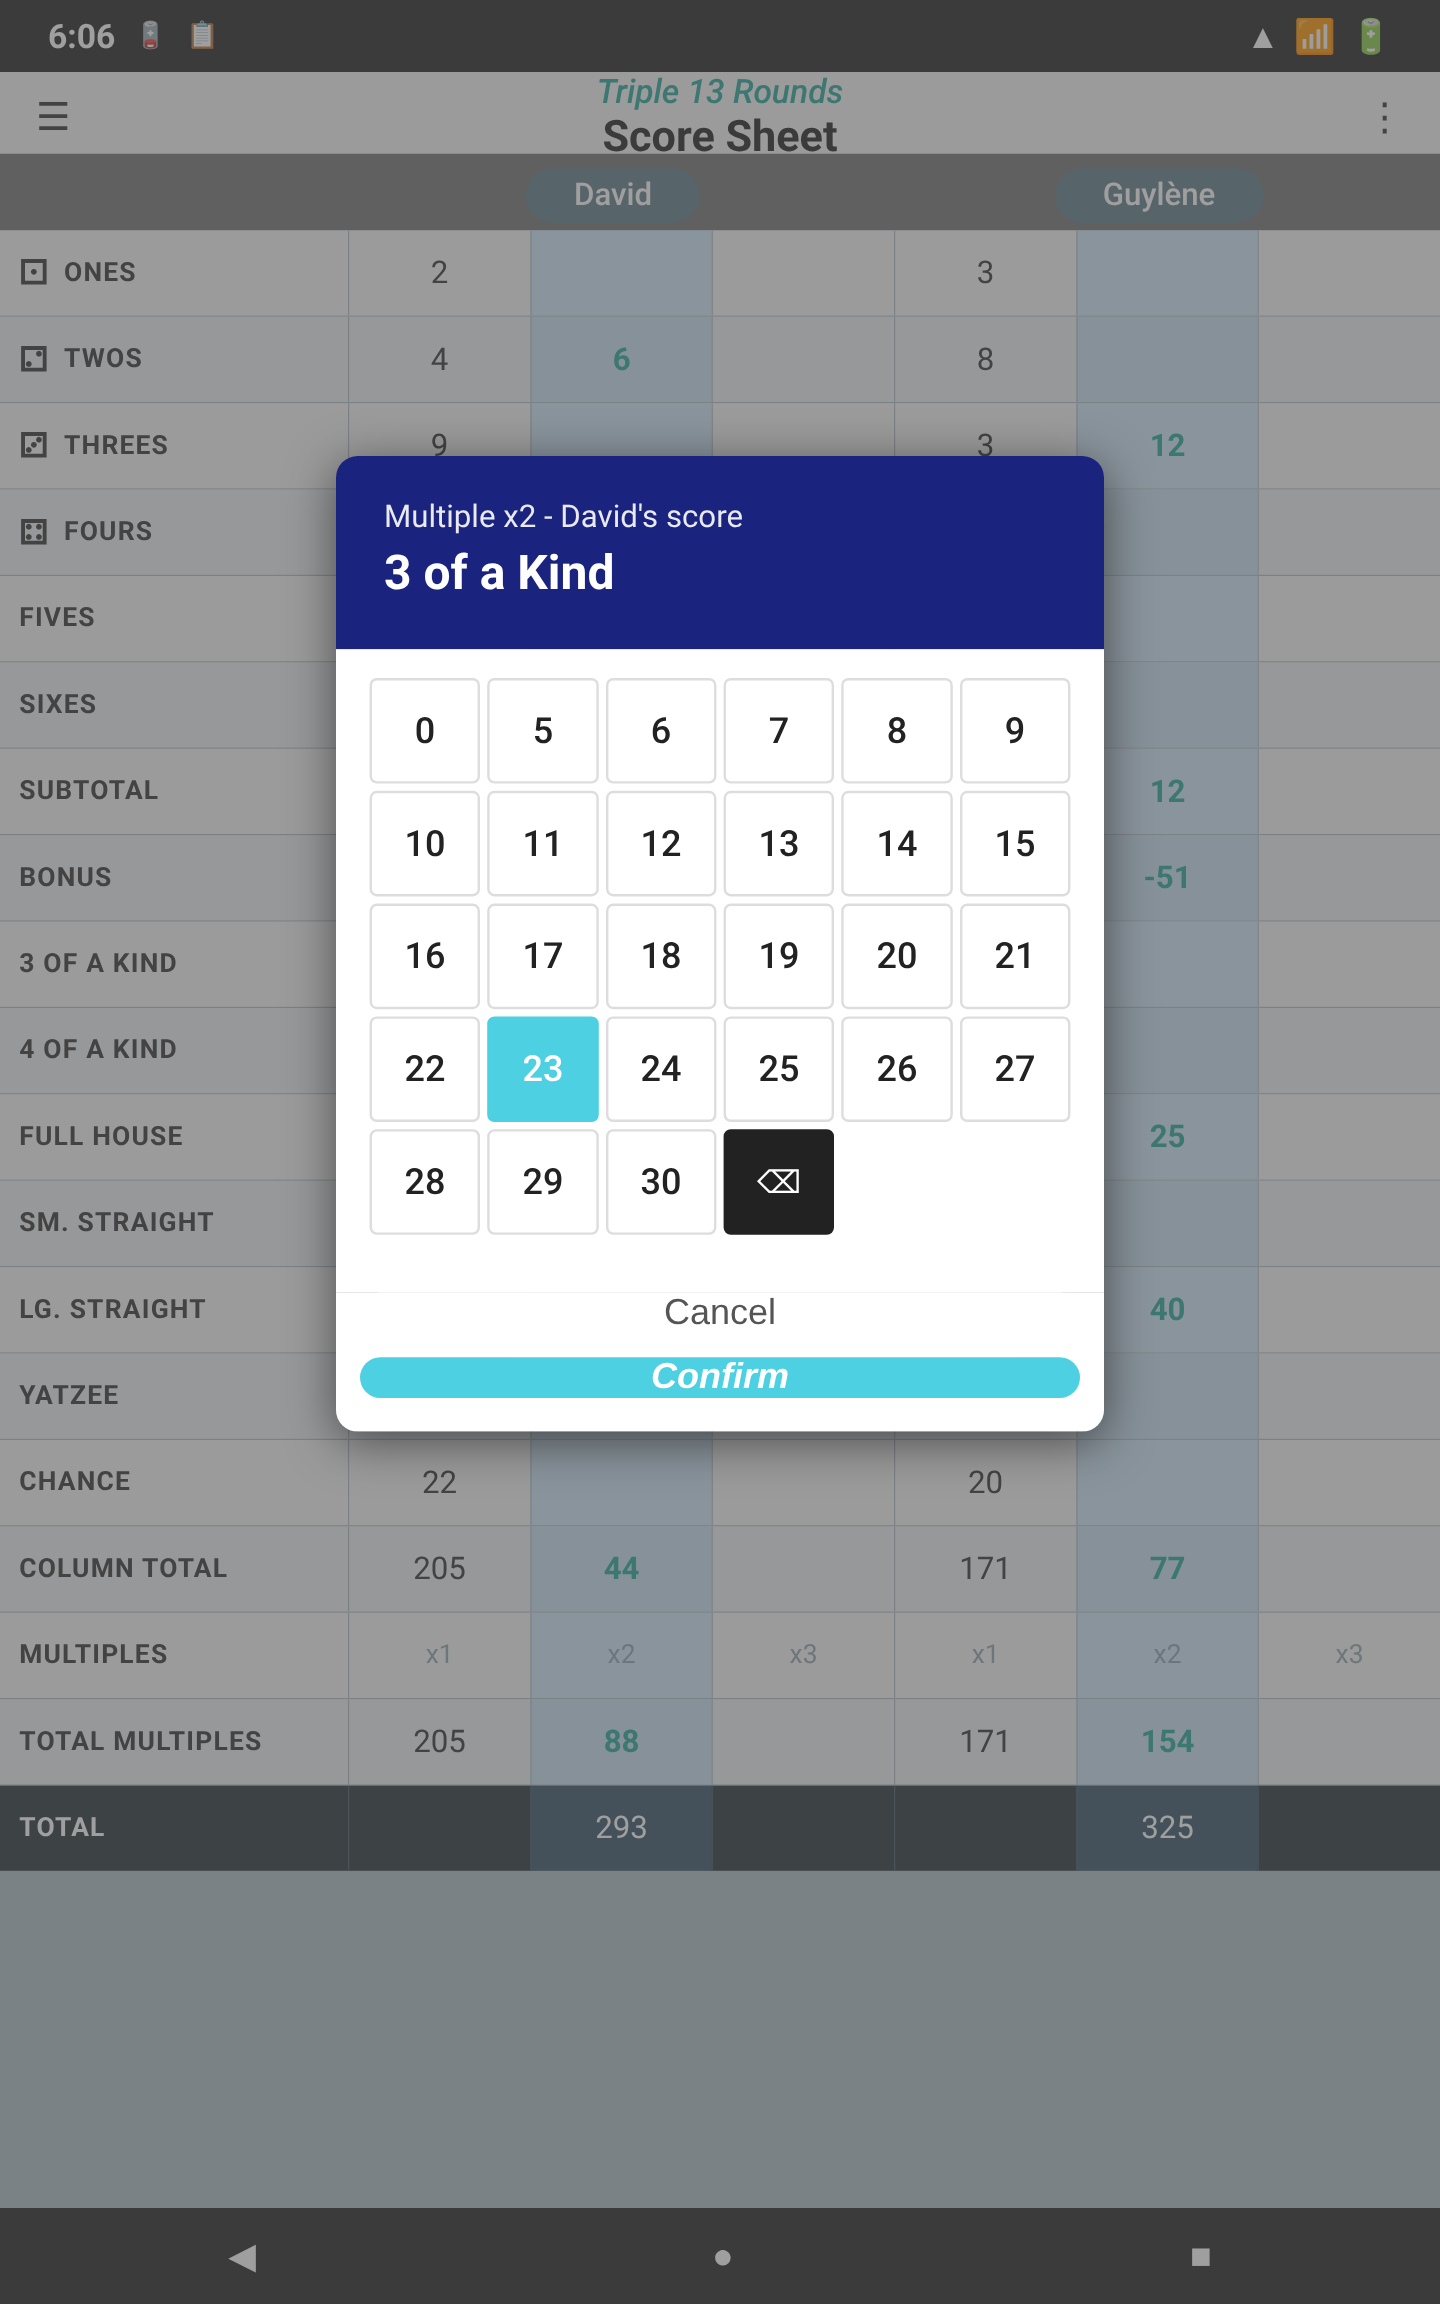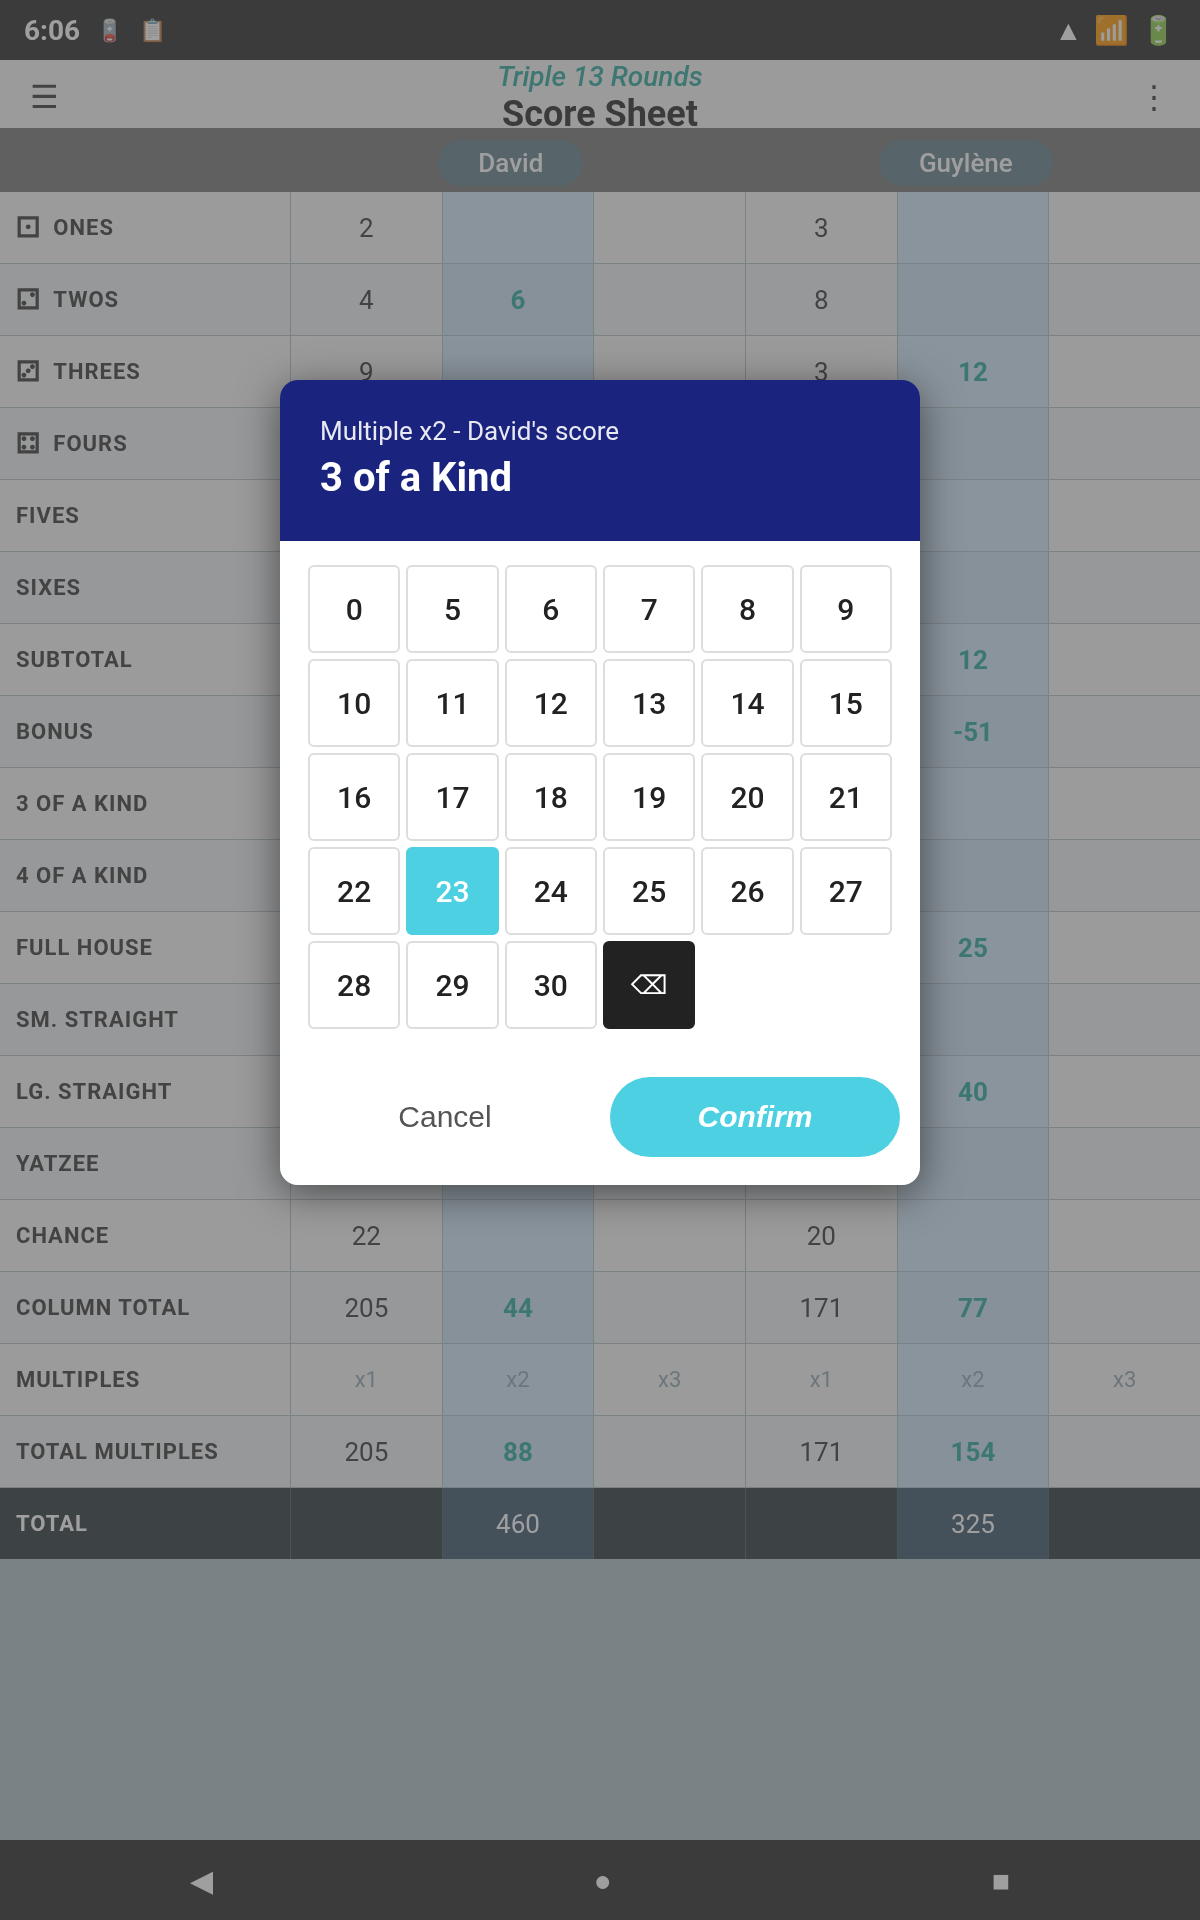--- a/index.html
+++ b/index.html
@@ -13,21 +13,21 @@
     }
 
     
     .status-bar {
       width: 100%;
       height: 60px;
       background: #222;
       display: flex;
       align-items: center;
       justify-content: space-between;
-      padding: 0 24px;
+      padding: 0 40px;
       color: white;
       font-size: 28px;
       font-weight: bold;
       z-index: 10;
       position: relative;
       text-align: center;
     }
     .status-bar-left { display: flex; align-items: center; gap: 16px; }
     .status-bar-right { display: flex; align-items: center; gap: 12px; }
 
@@ -204,20 +204,21 @@
       font-size: 26px;
     }
 
     
     .modal-actions {
       display: flex;
       justify-content: space-around;
       padding: 0 20px 28px;
       gap: 20px;
       background: white;
+      flex-direction: column;
     }
     .btn-cancel {
       flex: 1;
       height: 80px;
       border: none;
       background: white;
       font-size: 30px;
       color: #555;
       cursor: pointer;
       border-radius: 40px;
@@ -496,21 +497,21 @@
         <div class="score-cell"></div>
         <div class="score-cell">171</div>
         <div class="score-cell blue-col teal-val">154</div>
         <div class="score-cell"></div>
       </div>
       <div class="score-row dark-row">
         <div class="row-label">
           <span>TOTAL</span>
         </div>
         <div class="score-cell"></div>
-        <div class="score-cell blue-col">460</div>
+        <div class="score-cell blue-col">293</div>
         <div class="score-cell"></div>
         <div class="score-cell"></div>
         <div class="score-cell blue-col">325</div>
         <div class="score-cell"></div>
       </div>
     </div>
 
 </div>
 
 <div class="overlay">

